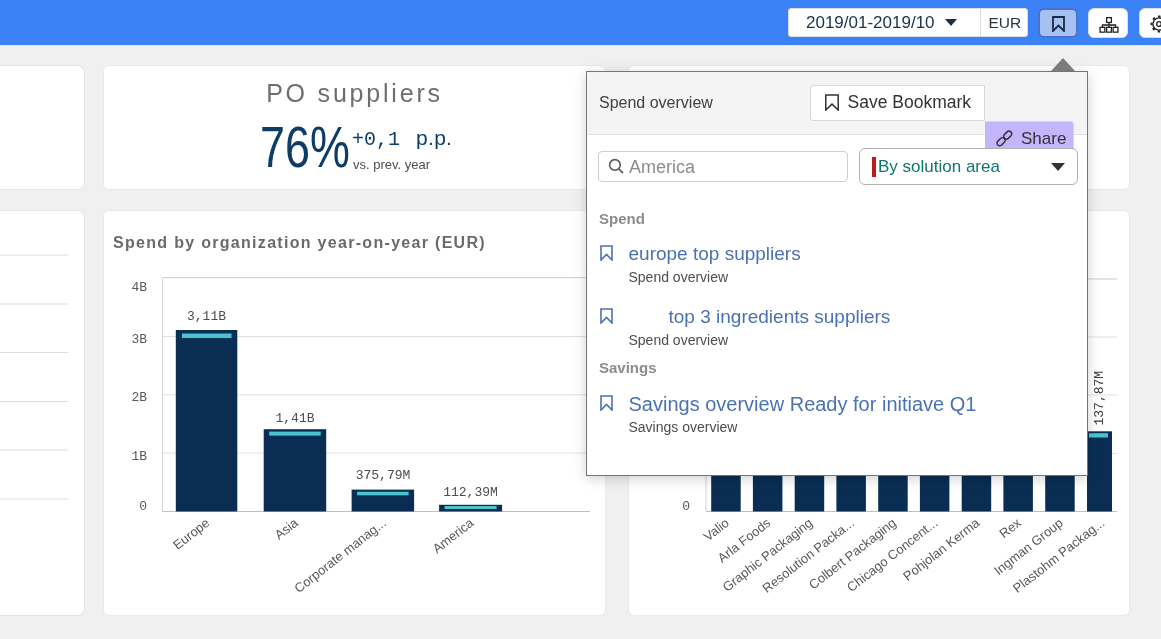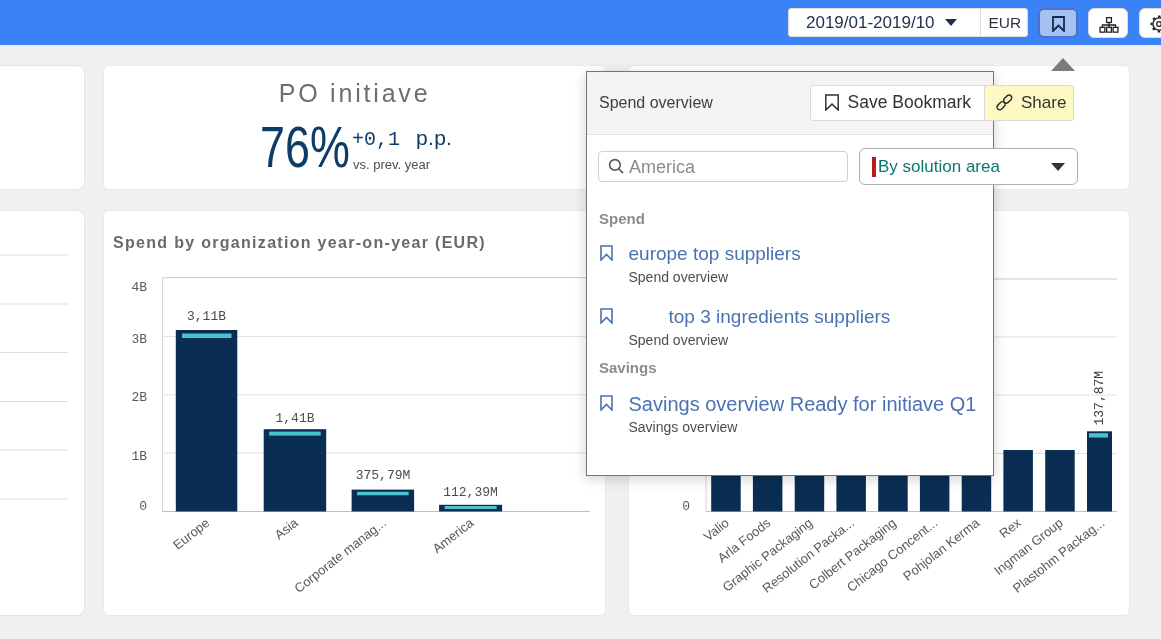--- a/index.html
+++ b/index.html
@@ -3,21 +3,21 @@
 <meta charset="utf-8">
 <style>
 html,body{margin:0;padding:0;}
 body{width:1161px;height:639px;overflow:hidden;font-family:"Liberation Sans",sans-serif;}
 #page{position:relative;width:1161px;height:639px;background:#f0f0f0;overflow:hidden;}
 .card{position:absolute;background:#fff;border:1px solid #e9e9e9;border-radius:6px;box-sizing:border-box;}
 .sliver{position:absolute;background:#fff;border:1px solid #e4e4e4;border-left:none;border-radius:0 8px 8px 0;box-sizing:border-box;}
 #topbar{position:absolute;left:0;top:0;width:1161px;height:46px;background:#3b82f6;border-bottom:1px solid #e6e6e6;box-sizing:border-box;z-index:50;}
 .tbox{position:absolute;box-sizing:border-box;background:#fff;border:1px solid #dcdcdc;}
 #chartsvg{position:absolute;left:0;top:0;z-index:5;}
-#popup{position:absolute;left:586px;top:71px;width:408px;height:405px;background:#fff;border:1px solid #757575;box-sizing:border-box;z-index:40;box-shadow:0 3px 12px rgba(0,0,0,0.18);}
+#popup{position:absolute;left:586px;top:71px;width:502px;height:405px;background:#fff;border:1px solid #757575;box-sizing:border-box;z-index:40;box-shadow:0 3px 12px rgba(0,0,0,0.18);}
 .mono{font-family:"Liberation Mono",monospace;}
 </style>
 </head>
 <body>
 <div id="page">
 
   <div class="sliver" style="left:-10px;top:64.5px;width:95px;height:125.5px;"></div>
   <div class="card" id="pocard" style="left:103px;top:64.5px;width:503px;height:125.5px;"></div>
   <div class="card" style="left:628px;top:64.5px;width:502px;height:125.5px;"></div>
 
@@ -29,21 +29,21 @@
         <line x1="0" y1="141.5" x2="78" y2="141.5"></line>
         <line x1="0" y1="190.5" x2="78" y2="190.5"></line>
         <line x1="0" y1="239" x2="78" y2="239"></line>
         <line x1="0" y1="288" x2="78" y2="288"></line>
       </g>
     </svg>
   </div>
   <div class="card" style="left:103px;top:210px;width:503px;height:406px;"></div>
   <div class="card" style="left:628px;top:210px;width:502px;height:406px;"></div>
 
-  <div style="position:absolute;left:103px;top:79px;width:503px;text-align:center;font-size:25px;letter-spacing:2.8px;color:#6e6e6e;z-index:6;">PO initiave</div>
+  <div style="position:absolute;left:103px;top:79px;width:503px;text-align:center;font-size:25px;letter-spacing:2.8px;color:#6e6e6e;z-index:6;">PO suppliers</div>
   <div style="position:absolute;left:260px;top:119px;font-size:57px;line-height:57px;color:#0d3c66;z-index:6;transform:scaleX(0.787);transform-origin:left top;">76%</div>
   <div class="mono" style="position:absolute;left:352px;top:128px;font-size:20px;line-height:20px;color:#0d3c66;z-index:6;">+0,1<span style="font-family:'Liberation Sans',sans-serif;margin-left:16px;font-size:21px;letter-spacing:0.3px;">p.p.</span></div>
   <div style="position:absolute;left:353px;top:157px;font-size:13px;color:#4d4d4d;z-index:6;">vs. prev. year</div>
 
   <div style="position:absolute;left:113px;top:234px;font-size:16px;letter-spacing:1.3px;font-weight:bold;color:#6a6a6a;z-index:6;">Spend by organization year-on-year (EUR)</div>
 
   <svg id="chartsvg" width="1161" height="639">
 
     <g stroke="#dfdfdf" stroke-width="1">
       <line x1="162.5" y1="277.7" x2="590" y2="277.7" stroke="#c9c9c9"></line>
@@ -126,21 +126,21 @@
   <div style="position:absolute;left:1051px;top:58px;width:0;height:0;border-left:12.5px solid transparent;border-right:12.5px solid transparent;border-bottom:13px solid #7b7b7b;z-index:41;"></div>
   <div id="popup">
     <div style="position:absolute;left:0;top:0;width:100%;height:63px;background:#f4f4f4;border-bottom:1px solid #e2e2e2;box-sizing:border-box;"></div>
     <div style="position:absolute;left:12px;top:22px;font-size:16px;color:#404040;">Spend overview</div>
     <div style="position:absolute;left:222.5px;top:13px;height:35.5px;display:flex;white-space:nowrap;">
       <div style="box-sizing:border-box;height:35.5px;border:1px solid #d9d9d9;border-radius:3px 0 0 3px;background:#fff;display:flex;align-items:center;padding:0 13px;font-size:17.5px;color:#333;">
         <svg width="16" height="17" viewBox="0 0 16 17" style="margin-right:8px;">
             <path d="M1.8 1 H14.2 V16 L8 10.1 L1.8 16 Z" fill="none" stroke="#333" stroke-width="1.5"></path>
           </svg>
         Save Bookmark</div>
-      <div style="box-sizing:border-box;height:35.5px;border:1px solid #d9d9d9;border-left:none;border-radius:0 3px 3px 0;background:#fef9c3;display:flex;align-items:center;padding:0 7px 0 11px;font-size:17px;color:#333;">
+      <div style="box-sizing:border-box;height:35.5px;border:1px solid #d9d9d9;border-left:none;border-radius:0 3px 3px 0;background:#c4b5fd;display:flex;align-items:center;padding:0 7px 0 11px;font-size:17px;color:#333;margin-top:36px;">
         <svg width="17" height="17" viewBox="0 0 17 17" style="margin-right:8px;">
             <g stroke="#333" stroke-width="1.5" fill="none">
               <rect x="-2.7" y="-4.6" width="5.4" height="9.2" rx="2.7" transform="translate(11.7,5.1) rotate(45)"></rect>
               <rect x="-2.7" y="-4.6" width="5.4" height="9.2" rx="2.7" transform="translate(5.1,11.7) rotate(45)"></rect>
             </g>
           </svg>
         Share</div>
     </div>
 
     <div style="position:absolute;left:11px;top:79px;width:250px;height:31px;border:1px solid #cfcfcf;border-radius:4px;box-sizing:border-box;background:#fff;">

